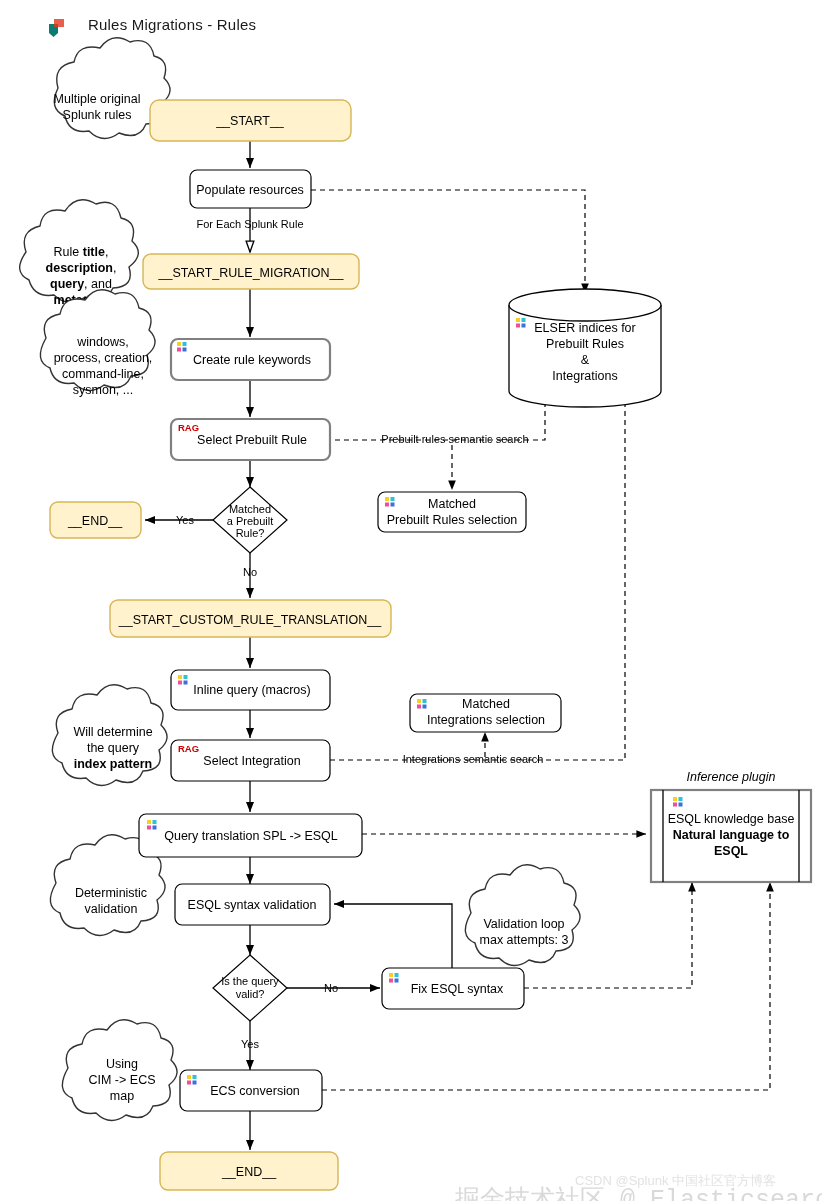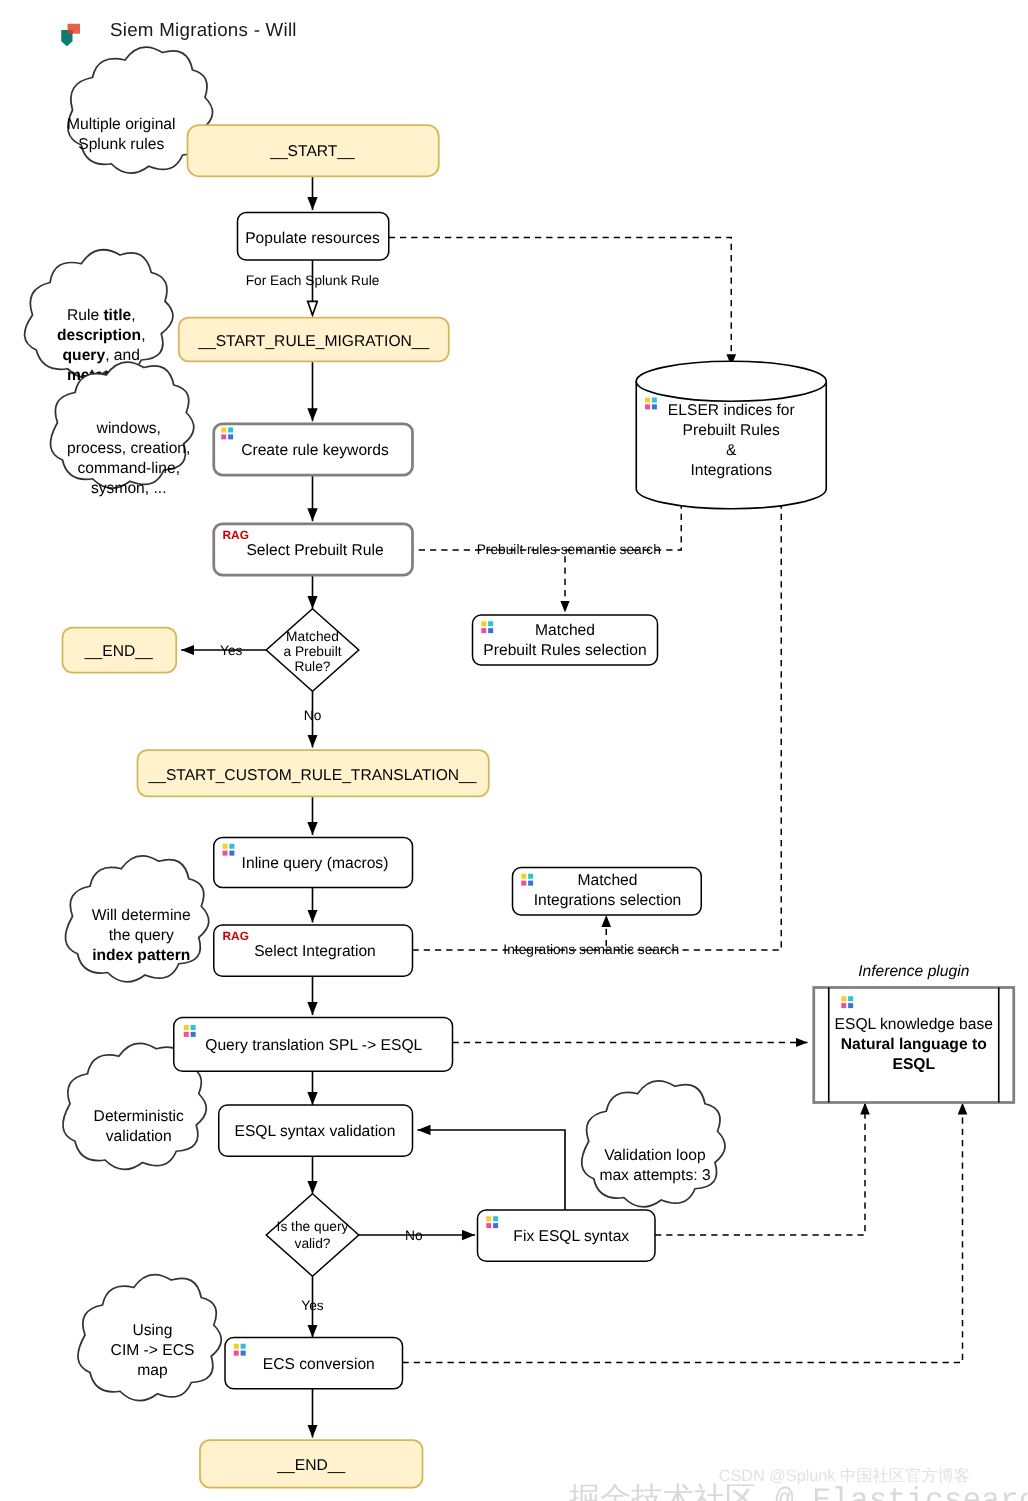--- a/index.html
+++ b/index.html
@@ -30,21 +30,21 @@
 <body>
 
 <div id="canvas">
 
   <div class="hdr">
     <svg class="hdr-icon" viewBox="0 0 24 24">
       <path d="M10 3 L20 3 L20 11 L10 11 Z" fill="#e8604c"></path>
       <path d="M5 8 L14 8 L14 17 L9.5 21 L5 17 Z" fill="#0a7d72"></path>
       <path d="M10 8 L14 8 L14 11 L10 11 Z" fill="#b8452f"></path>
     </svg>
-    <div class="hdr-title">Siem Migrations - Will</div>
+    <div class="hdr-title">Rules Migrations - Rules</div>
   </div>
 
   <svg id="flow" viewBox="0 0 822 1201">
     <defs>
       <marker id="ar" markerWidth="10" markerHeight="10" refX="8" refY="3.2" orient="auto">
         <path d="M0,0 L8,3.2 L0,6.4 z" fill="#000"></path>
       </marker>
       <marker id="arw" markerWidth="11" markerHeight="11" refX="9" refY="3.6" orient="auto">
         <path d="M0.6,0.6 L9,3.6 L0.6,6.6 z" fill="#fff" stroke="#000" stroke-width="1"></path>
       </marker>

